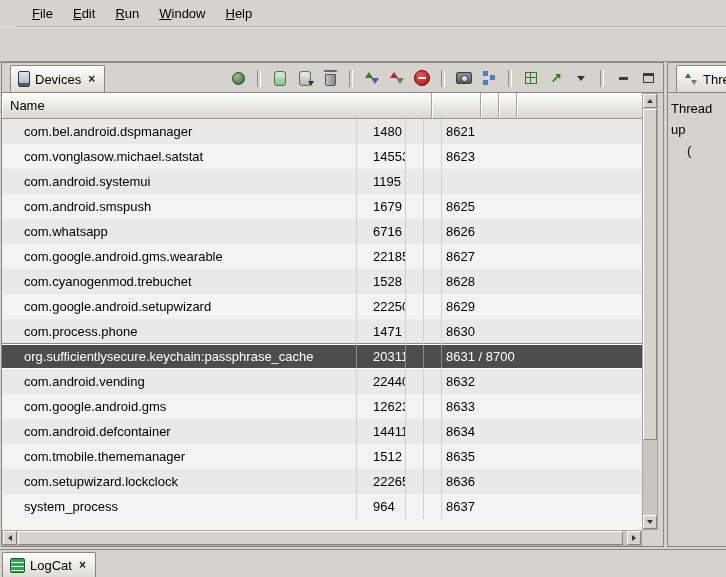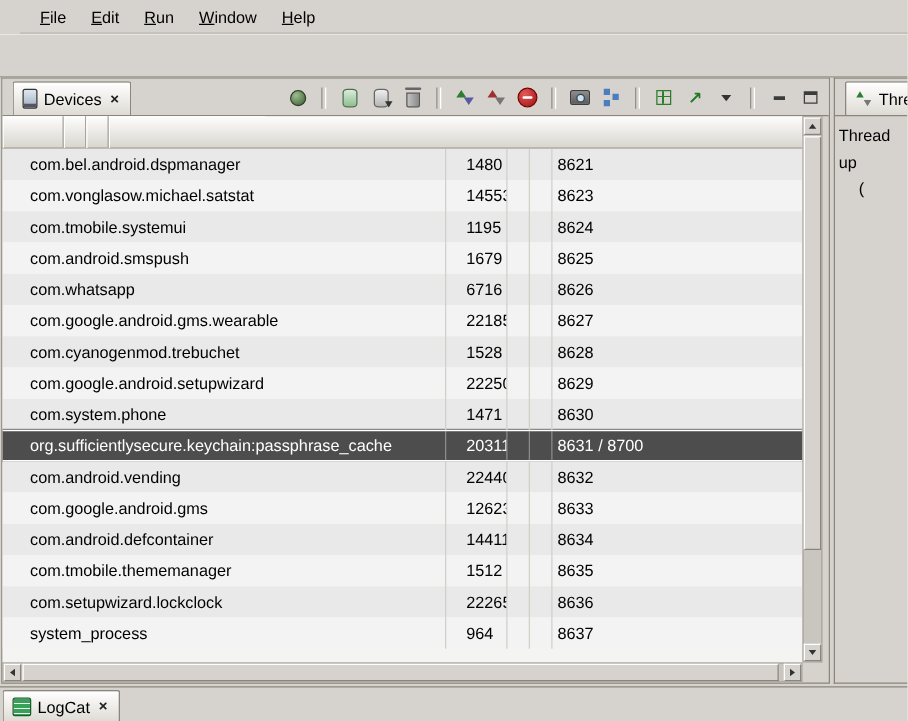--- a/index.html
+++ b/index.html
@@ -173,20 +173,21 @@
         <span class="ti i-system-ui-capture-icon"></span>
         <span class="ti i-opengl-trace-icon"></span>
         <span class="ti i-view-menu-chevron-icon"></span>
         <span class="tsep"></span>
         <span class="ti i-minimize-icon"></span>
         <span class="ti i-maximize-icon"></span>
       </div>
   </div>
 
   <div class="theader">
+    <div class="hcell w-name">Name</div>
     <div class="hcell w-pid"></div>
     <div class="hcell w-a"></div>
     <div class="hcell w-b"></div>
     <div class="hcell w-port"></div>
   </div>
 
   <div class="tbody" id="rows">
       <div class="trow">
         <div class="tcell c-name">com.bel.android.dspmanager</div>
         <div class="tcell c-pid">1480</div>
@@ -195,25 +196,24 @@
         <div class="tcell c-port">8621</div>
       </div>
       <div class="trow odd">
         <div class="tcell c-name">com.vonglasow.michael.satstat</div>
         <div class="tcell c-pid">14553</div>
         <div class="tcell c-a"></div>
         <div class="tcell c-b"></div>
         <div class="tcell c-port">8623</div>
       </div>
       <div class="trow">
-        <div class="tcell c-name">com.tmobile.systemui</div>
+        <div class="tcell c-name">com.android.systemui</div>
         <div class="tcell c-pid">1195</div>
         <div class="tcell c-a"></div>
         <div class="tcell c-b"></div>
-        <div class="tcell c-port">8624</div>
       </div>
       <div class="trow odd">
         <div class="tcell c-name">com.android.smspush</div>
         <div class="tcell c-pid">1679</div>
         <div class="tcell c-a"></div>
         <div class="tcell c-b"></div>
         <div class="tcell c-port">8625</div>
       </div>
       <div class="trow">
         <div class="tcell c-name">com.whatsapp</div>
@@ -237,21 +237,21 @@
         <div class="tcell c-port">8628</div>
       </div>
       <div class="trow odd">
         <div class="tcell c-name">com.google.android.setupwizard</div>
         <div class="tcell c-pid">22250</div>
         <div class="tcell c-a"></div>
         <div class="tcell c-b"></div>
         <div class="tcell c-port">8629</div>
       </div>
       <div class="trow">
-        <div class="tcell c-name">com.system.phone</div>
+        <div class="tcell c-name">com.process.phone</div>
         <div class="tcell c-pid">1471</div>
         <div class="tcell c-a"></div>
         <div class="tcell c-b"></div>
         <div class="tcell c-port">8630</div>
       </div>
       <div class="trow odd selected">
         <div class="tcell c-name">org.sufficientlysecure.keychain:passphrase_cache</div>
         <div class="tcell c-pid">20311</div>
         <div class="tcell c-a"></div>
         <div class="tcell c-b"></div>

